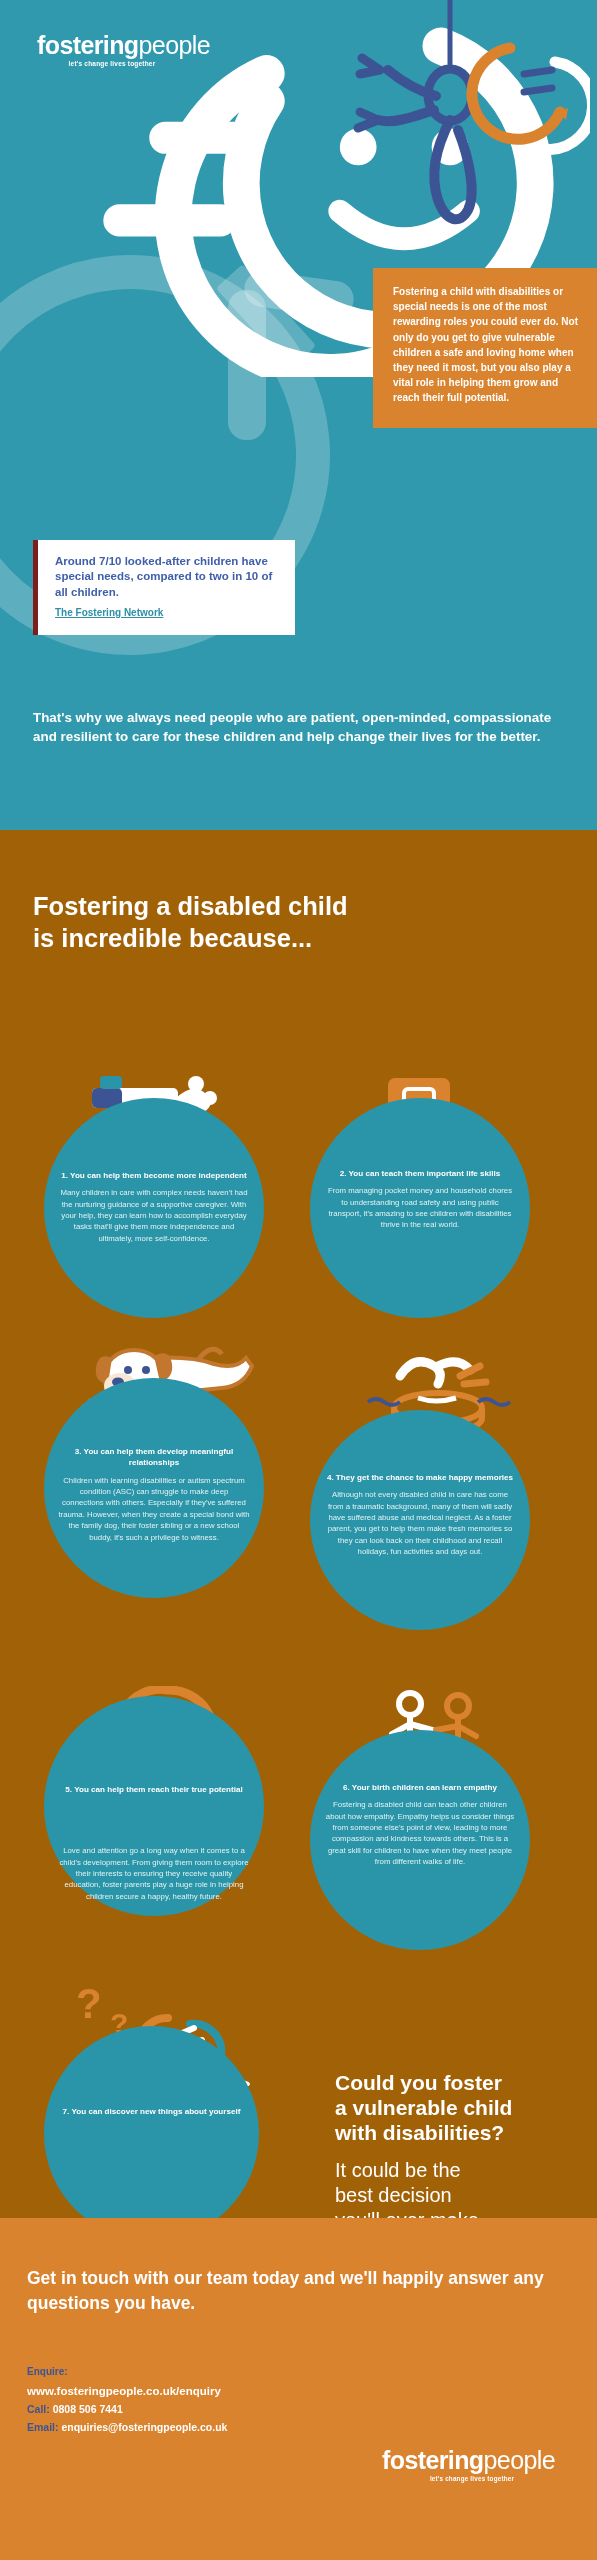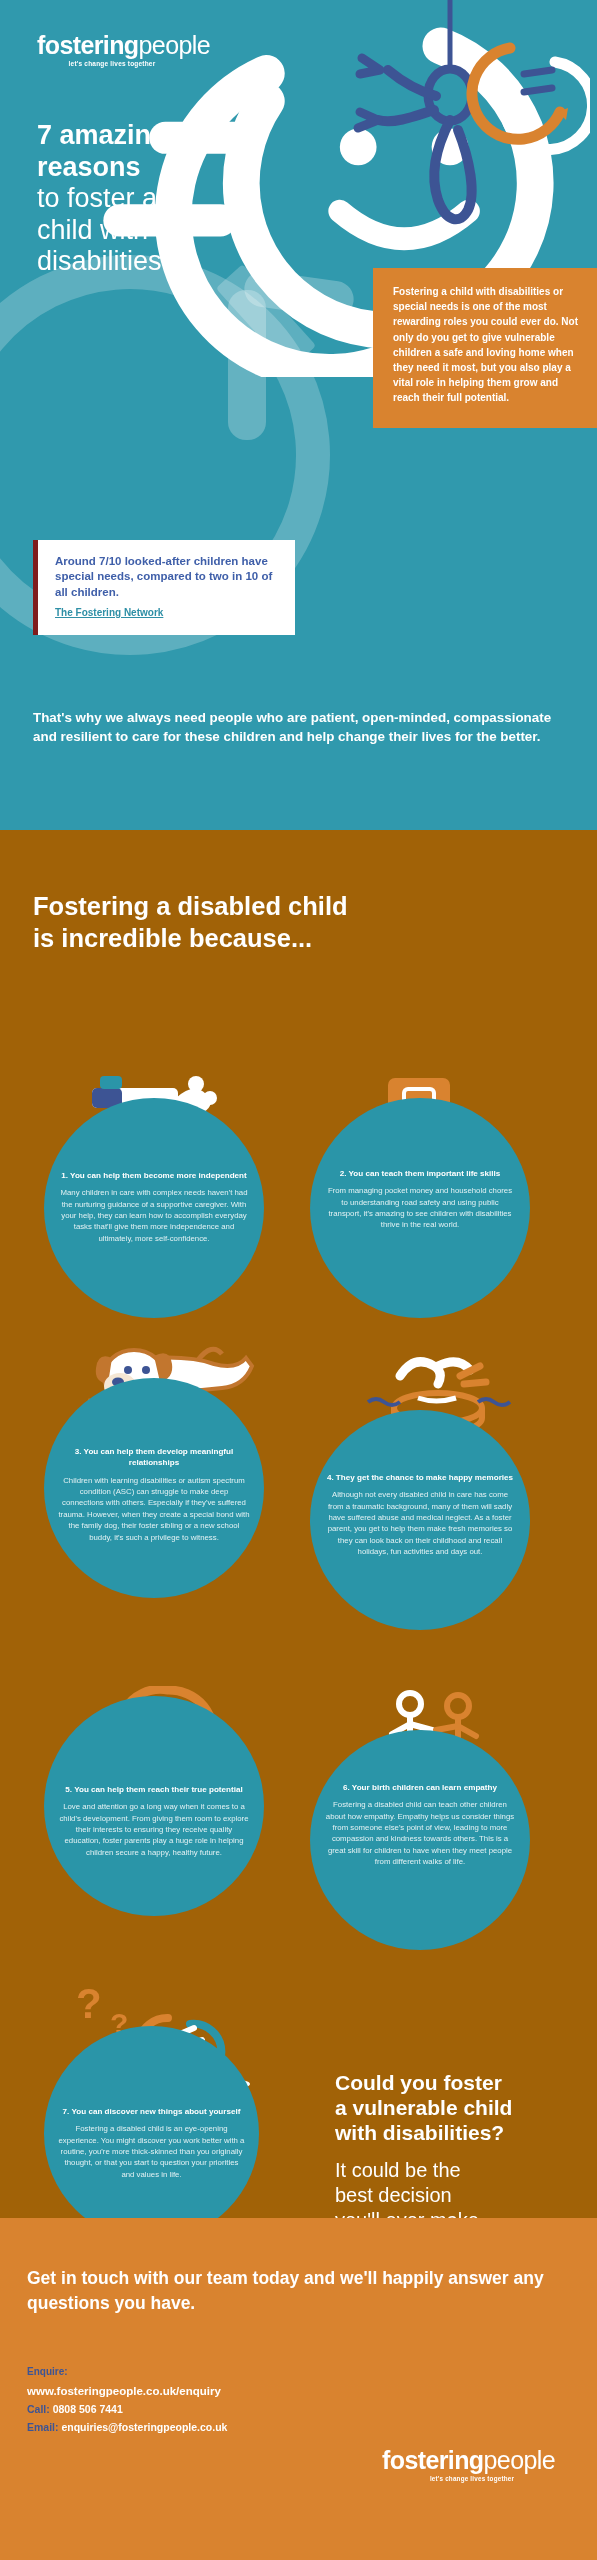--- a/index.html
+++ b/index.html
@@ -130,21 +130,21 @@
   }
 
   .c1 { left: 44px; top: 268px; }
   .c1 h3 { margin-top: 72px; }
   .c2 { left: 310px; top: 268px; }
   .c2 h3 { margin-top: 70px; }
   .c3 { left: 44px; top: 548px; }
   .c3 h3 { margin-top: 68px; }
   .c4 { left: 310px; top: 580px; }
   .c4 h3 { margin-top: 62px; }
-  .c5 { left: 44px; top: 866px; }
+  .c5 { left: 44px; top: 866px; gap: 44px; }
   .c5 h3 { margin-top: 88px; }
   .c6 { left: 310px; top: 900px; }
   .c6 h3 { margin-top: 52px; }
   .c7 { left: 44px; top: 1196px; width: 215px; height: 215px;}
   .c7 h3 { margin-top: 80px; }
 
   .art { position: absolute; pointer-events: none; }
 
   .cta-block {
     position: absolute; left: 335px; top: 1240px;
@@ -208,27 +208,20 @@
       <path d="M80 70 L 62 58 M80 70 L 60 74" stroke="#3d5494" stroke-width="9" stroke-linecap="round"></path>
       <path d="M78 120 L 58 128 M78 120 L 60 112" stroke="#3d5494" stroke-width="9" stroke-linecap="round"></path>
       <path d="M255 62 A 44 44 0 1 1 205 112" fill="none" stroke="#ffffff" stroke-width="11" stroke-linecap="round"></path>
       <path d="M210 48 A 46 46 0 1 0 260 112" fill="none" stroke="#d9832f" stroke-width="11" stroke-linecap="round"></path>
       <path d="M258 112 l 10 -4 l -2 12 z" fill="#d9832f"></path>
       <line x1="224" y1="74" x2="252" y2="70" stroke="#3d5494" stroke-width="7" stroke-linecap="round"></line>
       <line x1="224" y1="92" x2="252" y2="88" stroke="#3d5494" stroke-width="7" stroke-linecap="round"></line>
     </svg>
 
     
-    <div class="hero-title">
-      <div class="b">7 amazing</div>
-      <div class="b">reasons</div>
-      <div class="l">to foster a</div>
-      <div class="l">child with</div>
-      <div class="l">disabilities</div>
-    </div>
 
     
     <div class="orange-box">
       <p>Fostering a child with disabilities or special needs is one of the most rewarding roles you could ever do. Not only do you get to give vulnerable children a safe and loving home when they need it most, but you also play a vital role in helping them grow and reach their full potential.</p>
     </div>
 
     
     <svg class="hero-face" viewBox="0 0 130 82">
       <path d="M96 10 A 32 32 0 1 1 58 22" fill="none" stroke="#ffffff" stroke-width="8" stroke-linecap="round"></path>
       <path d="M58 16 A 34 34 0 1 0 100 66" fill="none" stroke="#ffffff" stroke-width="8" stroke-linecap="round"></path>
@@ -350,21 +343,20 @@
       <line x1="124" y1="64" x2="140" y2="58" stroke="#ffffff" stroke-width="6" stroke-linecap="round"></line>
       <circle cx="88" cy="78" r="11" fill="#ffffff"></circle>
       <path d="M88 88 q 24 -6 42 10" fill="none" stroke="#ffffff" stroke-width="8" stroke-linecap="round"></path>
       <path d="M130 98 l 22 4" stroke="#ffffff" stroke-width="7" stroke-linecap="round"></path>
       <ellipse cx="168" cy="102" rx="20" ry="5" fill="#ffffff"></ellipse>
       <path d="M84 86 l -18 30 M96 96 l -6 26" stroke="#ffffff" stroke-width="8" stroke-linecap="round"></path>
       <path d="M66 116 l -10 8 M90 122 l 12 4" stroke="#ffffff" stroke-width="8" stroke-linecap="round"></path>
     </svg>
     <div class="circle c7">
       <h3>7. You can discover new things about yourself</h3>
-      <p>Fostering a disabled child is an eye-opening experience. You might discover you work better with a routine, you're more thick-skinned than you originally thought, or that you start to question your priorities and values in life.</p>
     </div>
 
     <div class="cta-block">
       <div class="cta-q">
         <div>Could you foster</div>
         <div>a vulnerable child</div>
         <div>with disabilities?</div>
       </div>
       <div class="cta-a">
         <div>It could be the</div>

